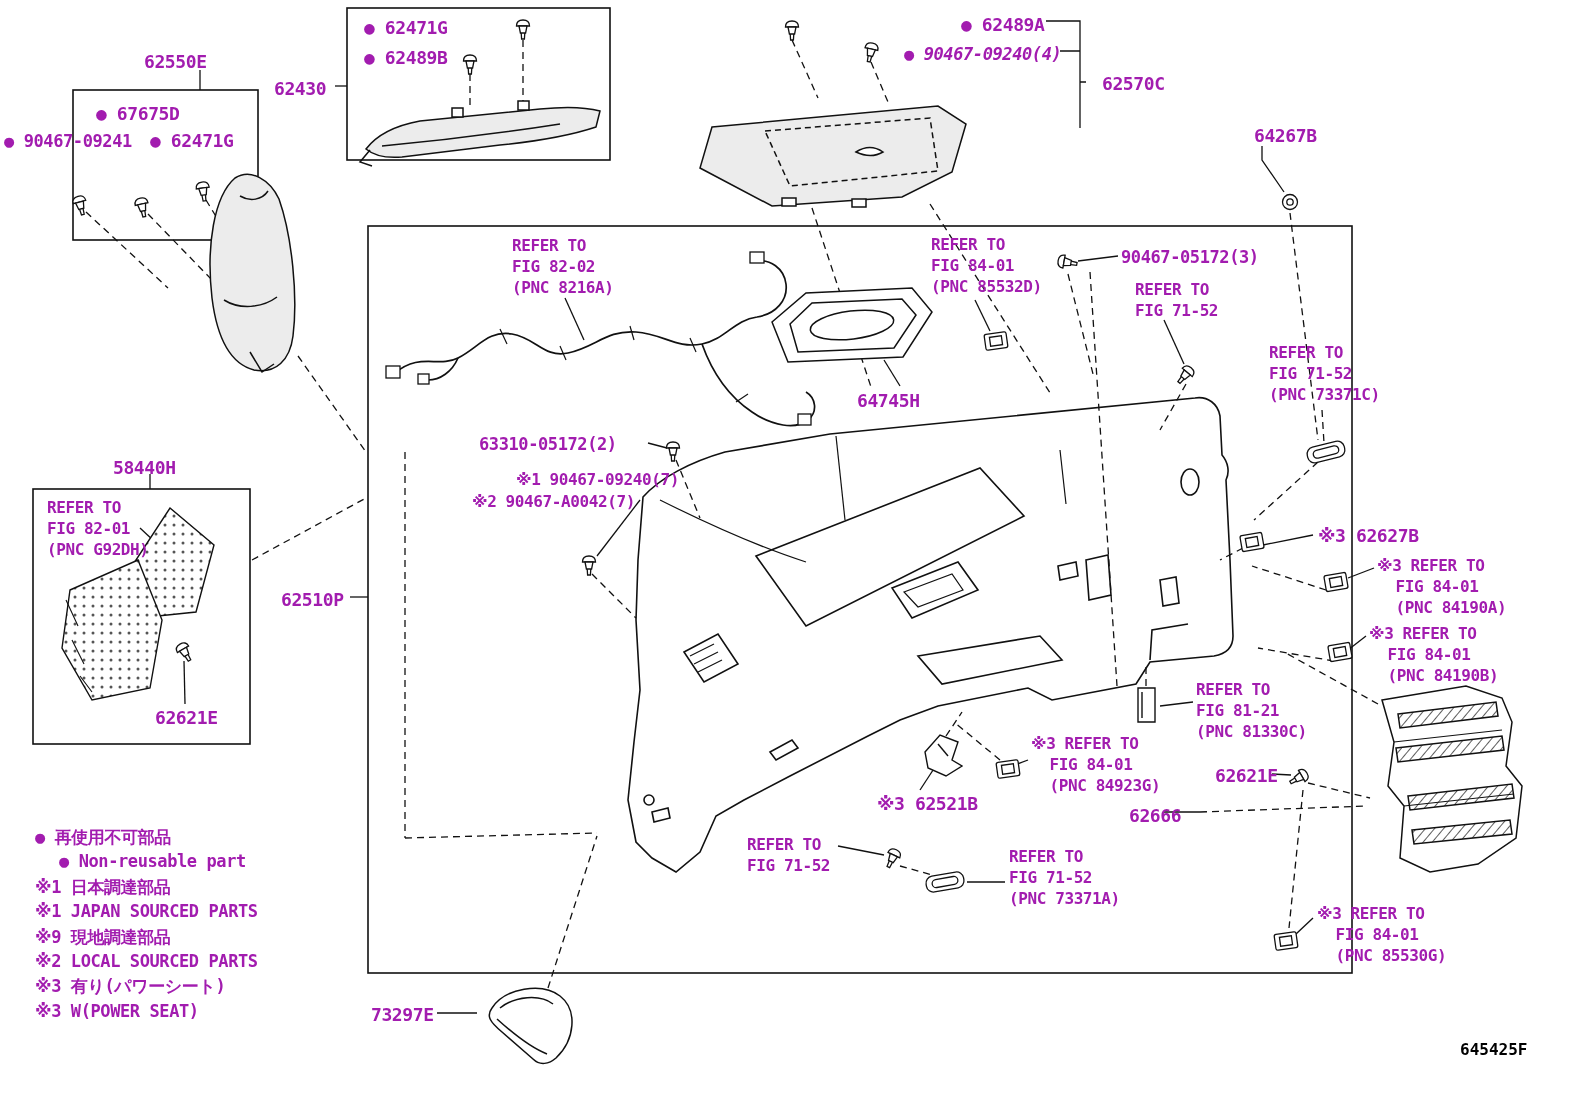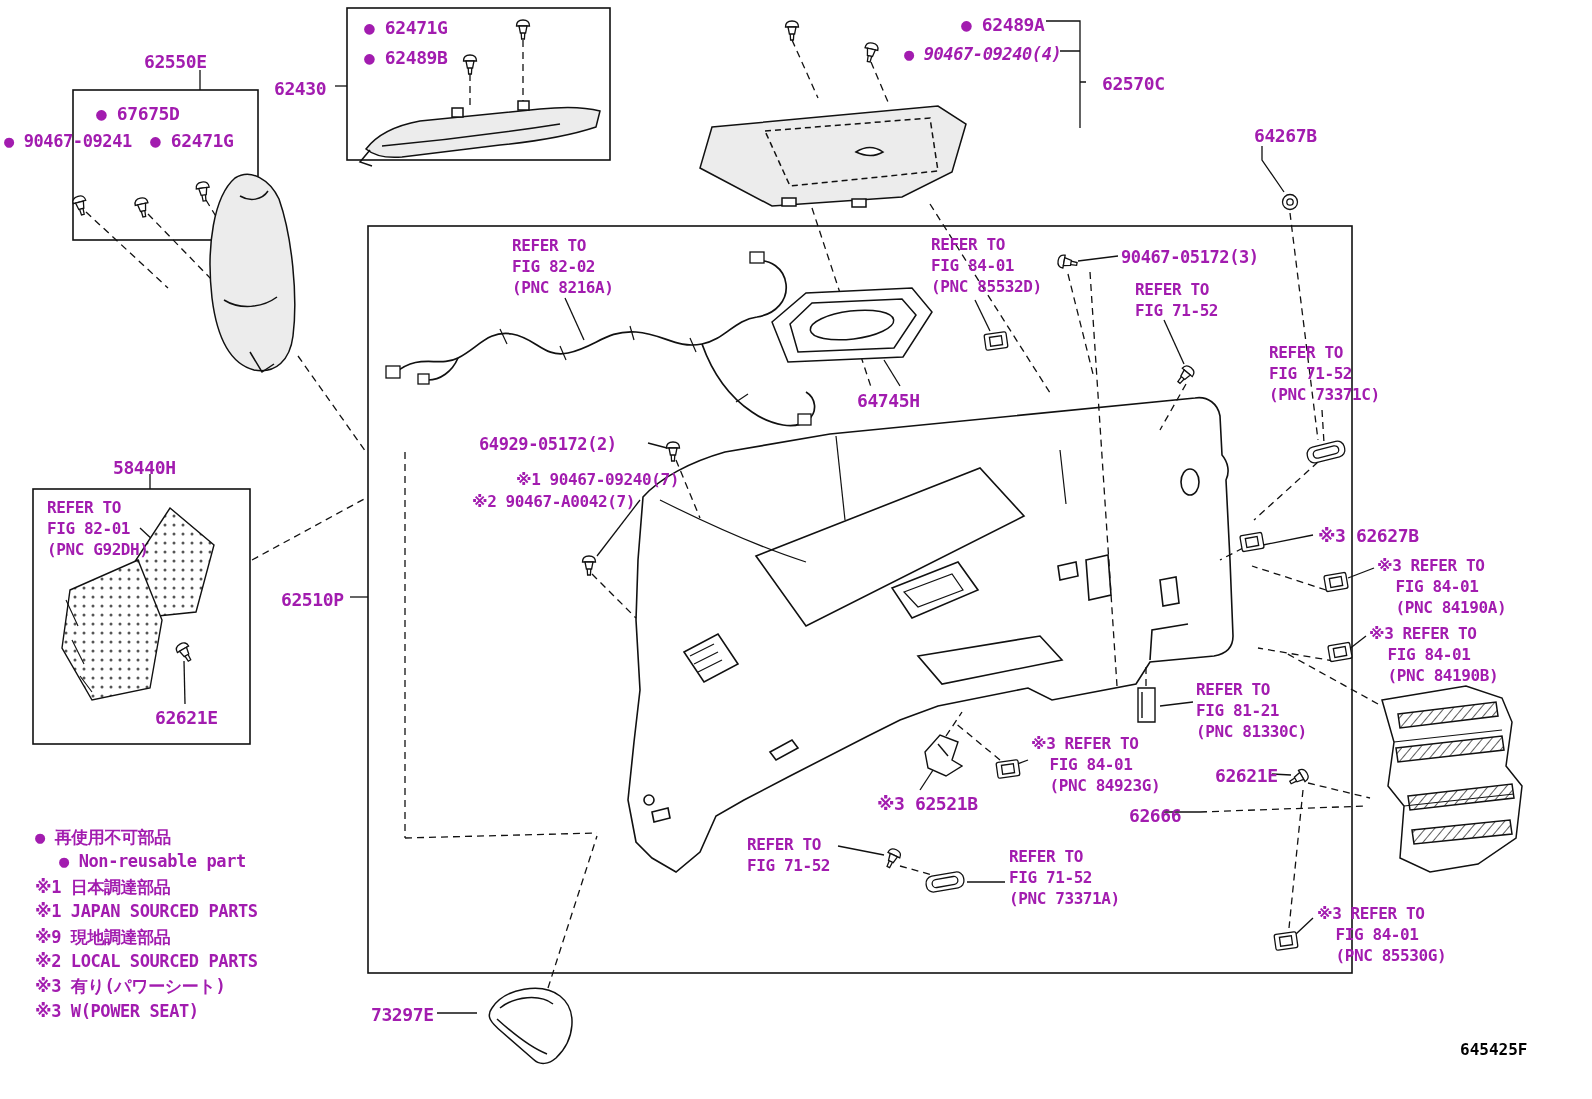--- a/index.html
+++ b/index.html
@@ -273,21 +273,21 @@
       <div class="callout" style="left: 931px; top: 235px; font-size: 16px;">REFER TO
 FIG 84-01
 (PNC 85532D)</div>
       <div class="callout" style="left: 1121px; top: 246px; font-size: 17px;">90467-05172(3)</div>
       <div class="callout" style="left: 1135px; top: 280px; font-size: 16px;">REFER TO
 FIG 71-52</div>
       <div class="callout" style="left: 1269px; top: 343px; font-size: 16px;">REFER TO
 FIG 71-52
 (PNC 73371C)</div>
       <div class="callout" style="left: 857px; top: 389px; font-size: 18px;">64745H</div>
-      <div class="callout" style="left: 479px; top: 433px; font-size: 17px;">64929-05172(2)</div>
+      <div class="callout" style="left: 479px; top: 433px; font-size: 17px;">63310-05172(2)</div>
       <div class="callout" style="left: 496px; top: 470px; font-size: 16px; margin-left: 20px;">※1 90467-09240(7)</div>
       <div class="callout" style="left: 472px; top: 492px; font-size: 16px;">※2 90467-A0042(7)</div>
       <div class="callout" style="left: 113px; top: 456px; font-size: 18px;">58440H</div>
       <div class="callout" style="left: 47px; top: 498px; font-size: 16px;">REFER TO
 FIG 82-01
 (PNC G92DH)</div>
       <div class="callout" style="left: 281px; top: 588px; font-size: 18px;">62510P</div>
       <div class="callout" style="left: 155px; top: 706px; font-size: 18px;">62621E</div>
       <div class="callout" style="left: 1318px; top: 524px; font-size: 18px;">※3 62627B</div>
       <div class="callout" style="left: 1377px; top: 556px; font-size: 16px;">※3 REFER TO

